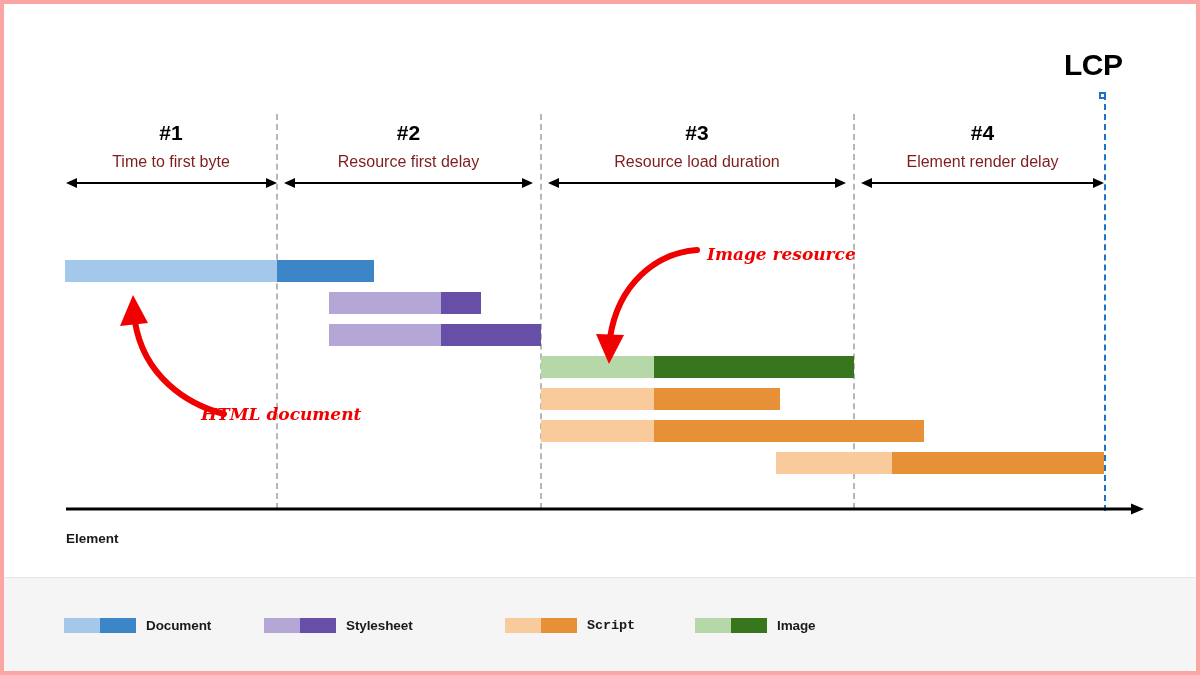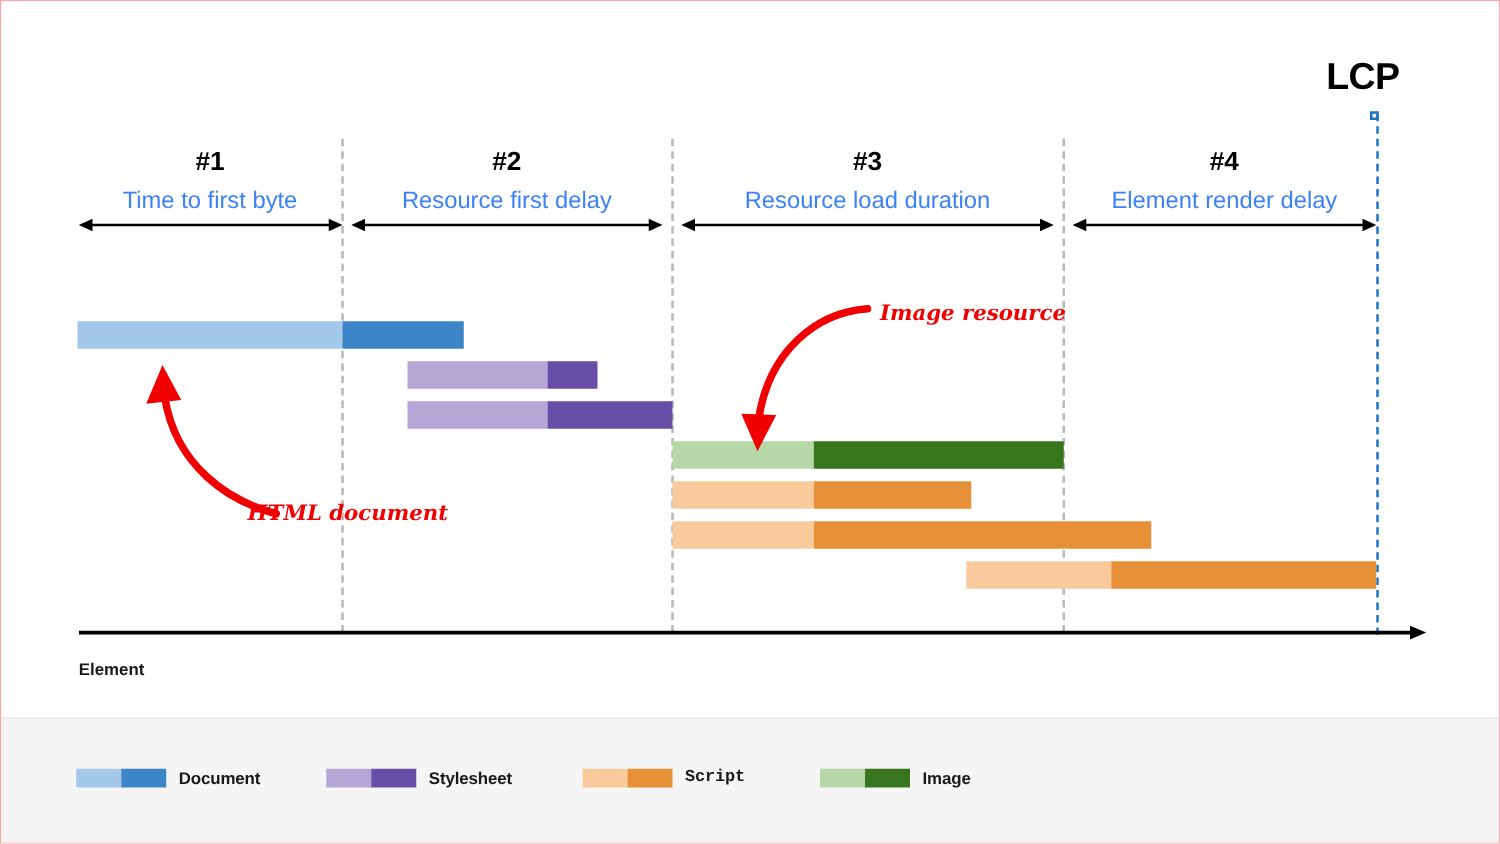--- a/index.html
+++ b/index.html
@@ -8,21 +8,21 @@
     background: #ffffff;
   }
   #page {
     position: relative;
     width: 1200px;
     height: 675px;
     background: #ffffff;
     overflow: hidden;
     font-family: "Liberation Sans", sans-serif;
     box-sizing: border-box;
-    border: 1px solid #fca5a5;
+    border: 4px solid #fca5a5;
   }
   
   #canvas {
     position: absolute;
     left: 0; top: 0;
     width: 1200px;
     height: 573px;
     background: #ffffff;
   }
   
@@ -105,22 +105,22 @@
     text-align: center;
   }
   .phase-num {
     font-size: 21px;
     font-weight: bold;
     color: #000000;
     line-height: 1;
     margin-bottom: 11px;
   }
   .phase-name {
-    font-size: 19px;
-    color: #3b82f6;
+    font-size: 16px;
+    color: #7f1d1d;
     line-height: 1;
   }
   .phase-arrow {
     position: absolute;
     height: 14px;
     top: 172px;
   }
 
   
   .bar {
@@ -277,21 +277,21 @@
     <div class="legend-row">
 
       <div class="legend-item" style="width:200px;">
         <span class="legend-swatch">
           <span class="sw-light" style="background:#A4C8EA;"></span>
           <span class="sw-dark" style="background:#3C85C6;"></span>
         </span>
         <span class="legend-label">Document</span>
       </div>
 
-      <div class="legend-item" style="width:205px;">
+      <div class="legend-item" style="width:241px;">
         <span class="legend-swatch">
           <span class="sw-light" style="background:#B4A7D6;"></span>
           <span class="sw-dark" style="background:#674EA7;"></span>
         </span>
         <span class="legend-label">Stylesheet</span>
       </div>
 
       <div class="legend-item" style="width:190px;font-family:Liberation Mono, monospace;">
         <span class="legend-swatch">
           <span class="sw-light" style="background:#F9CB9C;"></span>

